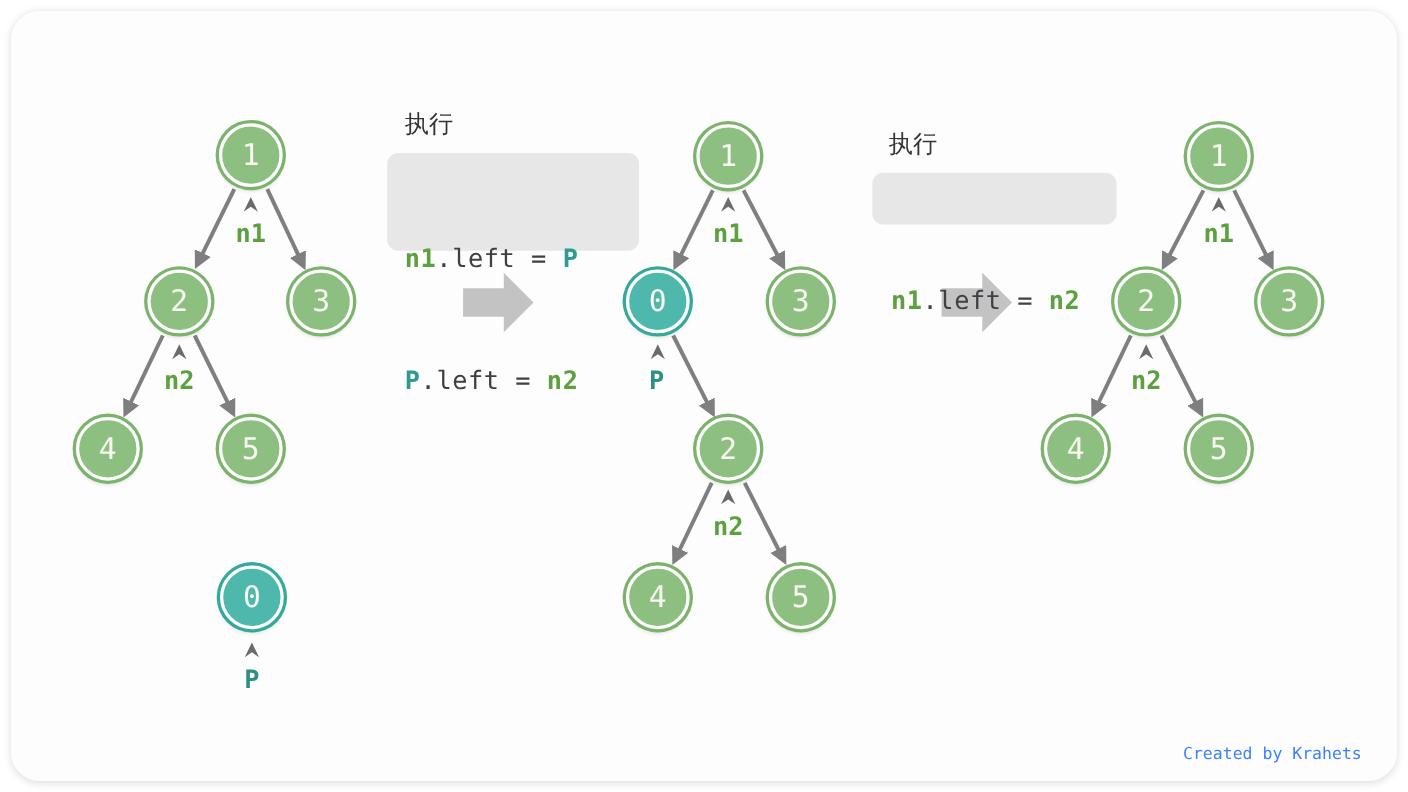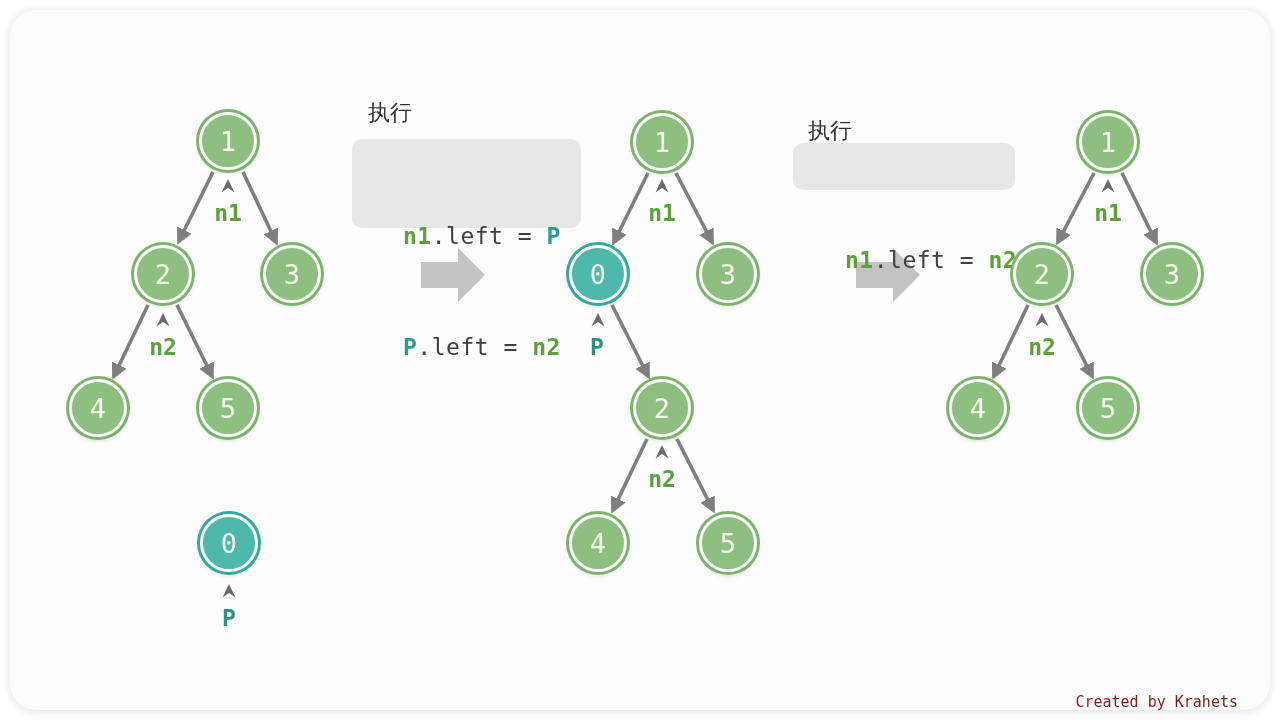--- a/index.html
+++ b/index.html
@@ -20,26 +20,26 @@
   .ptr{position:absolute;transform:translateX(-50%);font-weight:bold;font-size:23px;
        font-family:"DejaVu Sans Mono","Liberation Mono",monospace;}
   .ptr-green{color:#5ca13e;}
   .ptr-teal{color:#2e8f86;}
 
   .exec-label{position:absolute;font-size:22px;color:#333333;
               font-family:"DejaVu Sans","Liberation Sans",sans-serif;}
   .code-box{position:absolute;background:#e7e7e7;border-radius:10px;
             font-size:23px;letter-spacing:0.5px;white-space:pre;
             font-family:"DejaVu Sans Mono","Liberation Mono",monospace;}
-  .code-line{display:block;margin-left:35px;}
+  .code-line{display:block;}
   .tok-plain{color:#3f4043;}
   .tok-green{color:#5ca13e;font-weight:bold;}
   .tok-teal{color:#2e9b90;font-weight:bold;}
 
-  .watermark{position:absolute;right:42px;top:693px;font-size:15px;color:#7f1d1d;
+  .watermark{position:absolute;right:42px;top:676px;font-size:15px;color:#3b82f6;
              font-family:"DejaVu Sans Mono","Liberation Mono",monospace;text-align:right;}
 </style>
 </head>
 <body>
 
 <div class="canvas">
   <div class="card"></div>
 
   <svg class="overlay" width="1280" height="720">
     <defs>
@@ -131,21 +131,21 @@
       <span>4</span>
     </div>
   <div class="node node-green" style="left:699px;top:514px;">
       <span>5</span>
     </div>
   <div class="ptr ptr-green" style="left:662px;top:200px;">n1</div>
   <div class="ptr ptr-teal" style="left:597px;top:334px;">P</div>
   <div class="ptr ptr-green" style="left:662px;top:466px;">n2</div>
 
   <div class="exec-label" style="left:808px;top:116px;">执行</div>
-  <div class="code-box" style="left:793px;top:143px;width:205px;height:47px;padding-left:17px;line-height:47px;">
+  <div class="code-box" style="left:793px;top:157px;width:205px;height:47px;padding-left:17px;line-height:47px;">
     <span class="code-line"><span class="tok-green">n1</span><span class="tok-plain">.left = </span><span class="tok-green">n2</span></span>
   </div>
 
   <div class="node node-green" style="left:1079px;top:113px;">
       <span>1</span>
     </div>
   <div class="node node-green" style="left:1013px;top:245px;">
       <span>2</span>
     </div>
   <div class="node node-green" style="left:1143px;top:245px;">

